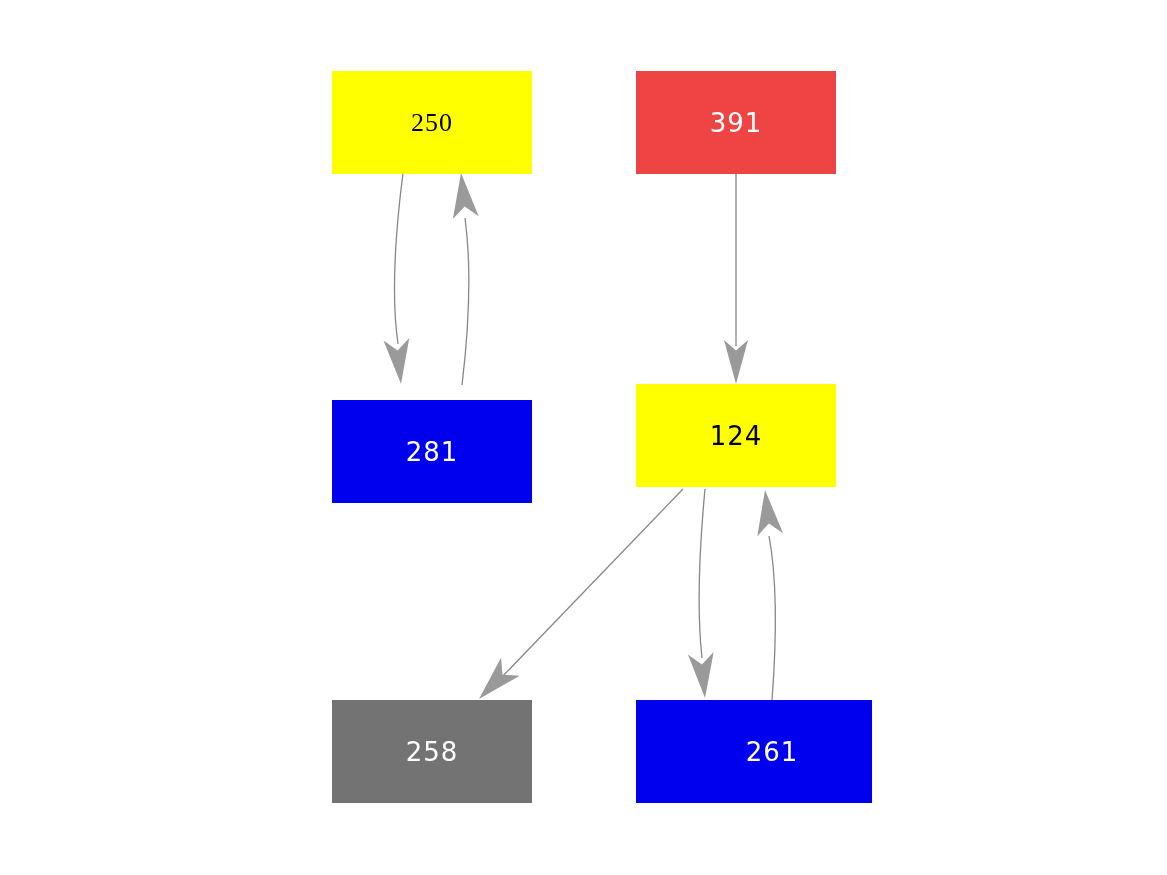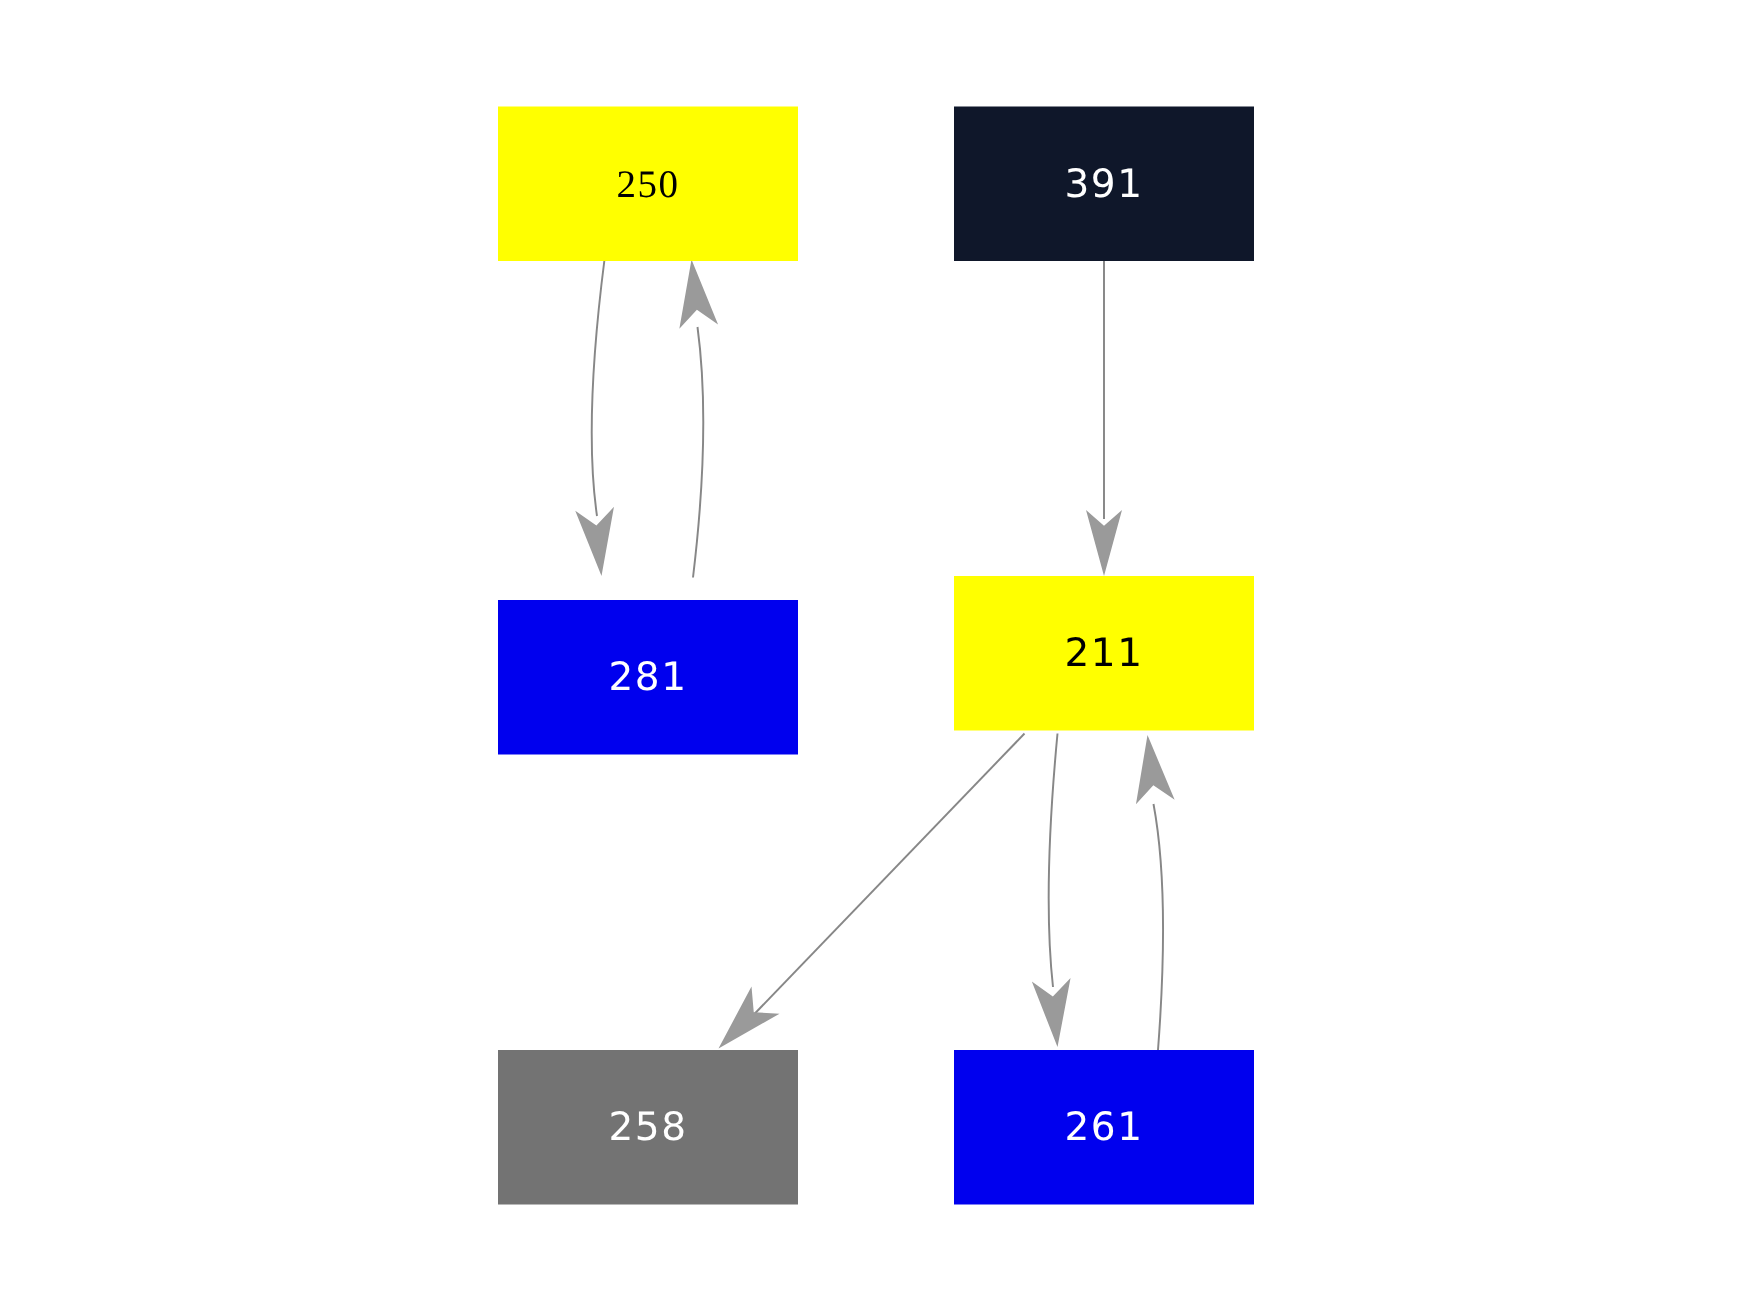--- a/index.html
+++ b/index.html
@@ -73,33 +73,33 @@
     <g>
       <path class="edge-line" d="M 772,700 Q 780,595 769,536"></path>
       <polygon class="edge-head" points="765,490 783.1,533.2 768.9,523.5 757.3,536.2"></polygon>
     </g>
   </svg>
 
   <div class="node" style="left: 332px; top: 71px; background-color: rgb(255, 255, 0); color: rgb(0, 0, 0); font-family: Liberation Serif, serif;">
     <span>250</span>
   </div>
 
-  <div class="node" style="left: 636px; top: 71px; background-color: #0f172a; color: rgb(255, 255, 255);">
+  <div class="node" style="left: 636px; top: 71px; background-color: #ef4444; color: rgb(255, 255, 255);">
     <span>391</span>
   </div>
 
   <div class="node" style="left: 332px; top: 400px; background-color: rgb(0, 0, 238); color: rgb(255, 255, 255);">
     <span>281</span>
   </div>
 
   <div class="node" style="left: 636px; top: 384px; background-color: rgb(255, 255, 0); color: rgb(0, 0, 0);">
-    <span>211</span>
+    <span>124</span>
   </div>
 
   <div class="node" style="left: 332px; top: 700px; background-color: #737373; color: rgb(255, 255, 255);">
     <span>258</span>
   </div>
 
-  <div class="node" style="left: 636px; top: 700px; background-color: rgb(0, 0, 238); color: rgb(255, 255, 255);">
+  <div class="node" style="left: 636px; top: 700px; background-color: rgb(0, 0, 238); color: rgb(255, 255, 255); padding-left: 36px;">
     <span>261</span>
   </div>
 
 </div>
 
 </body></html>

